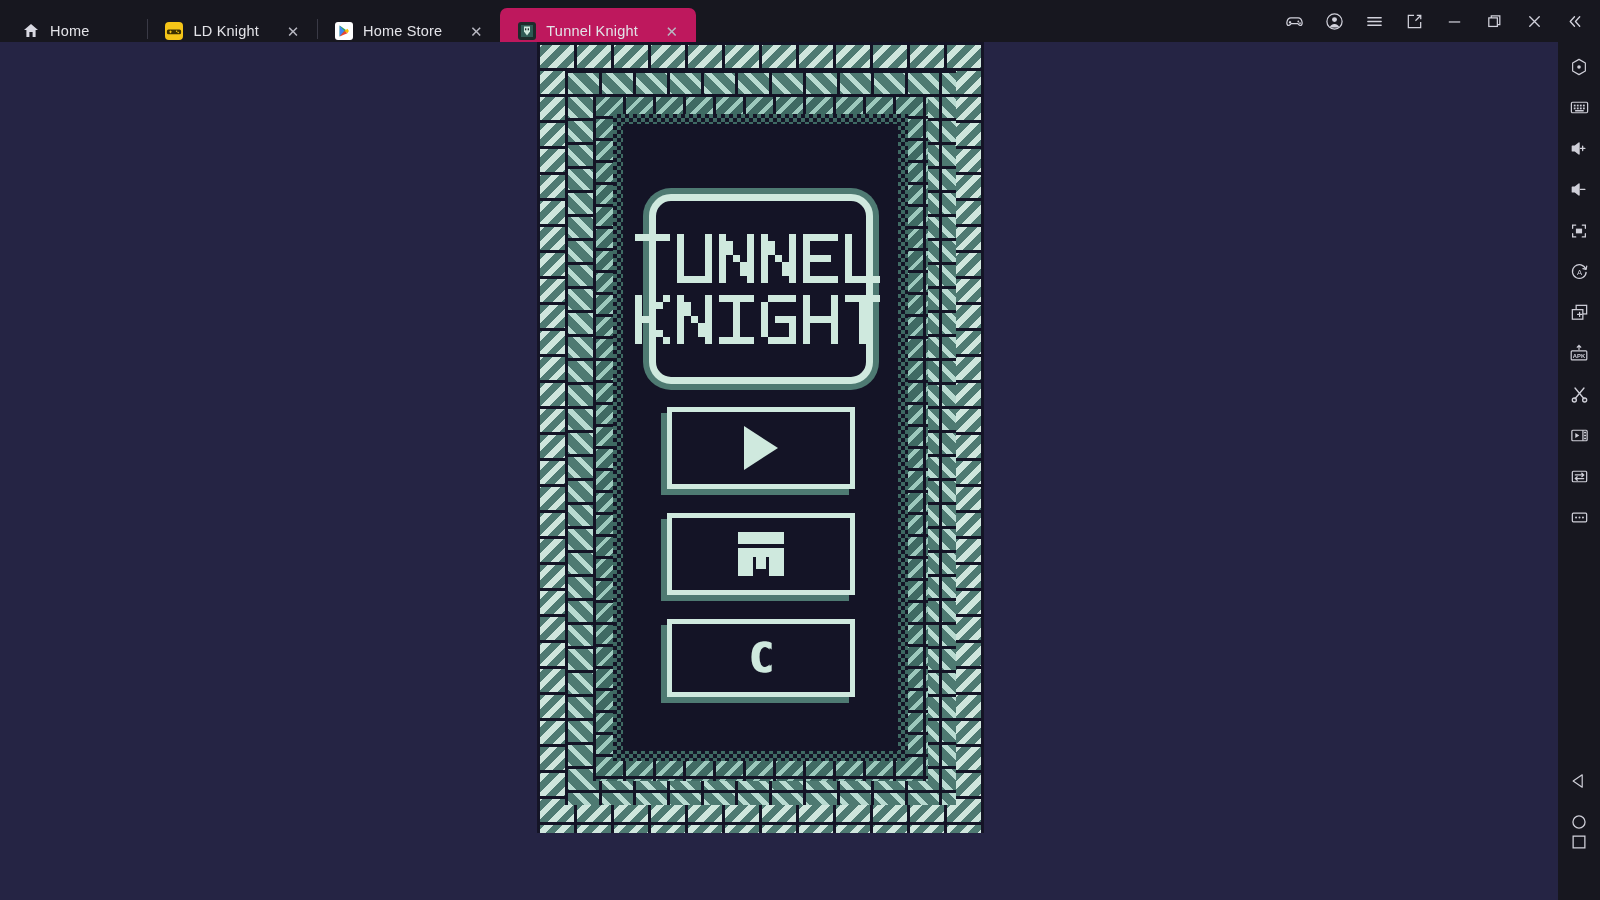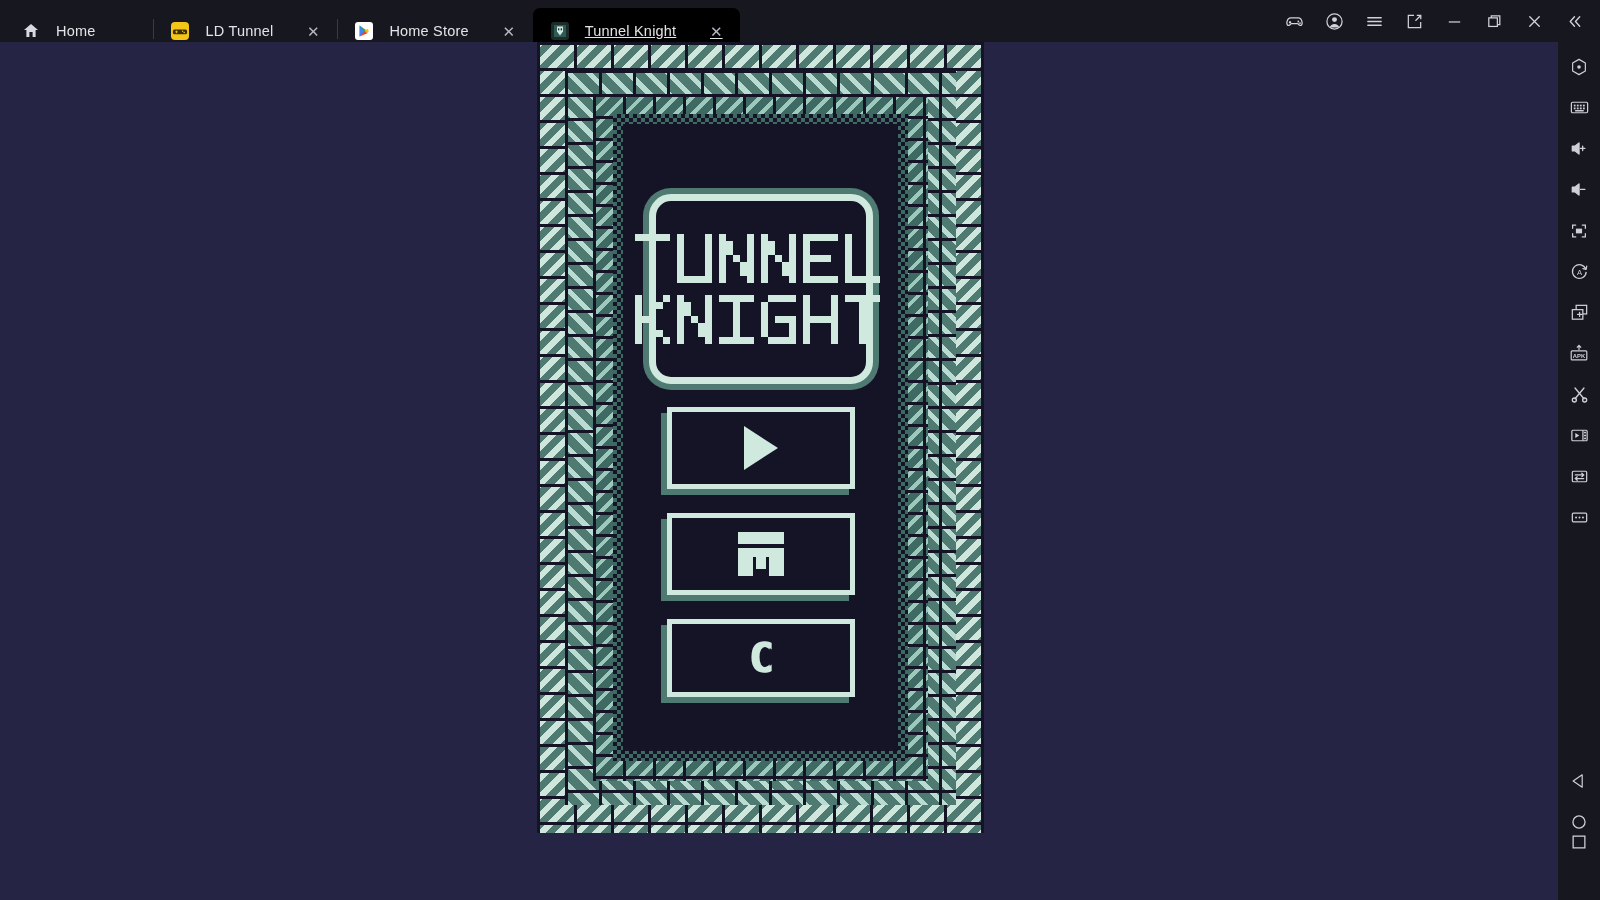--- a/index.html
+++ b/index.html
@@ -23,30 +23,30 @@
     height: 42px;
     background: #17171f;
     display: flex;
     align-items: stretch;
     flex: 0 0 42px;
     user-select: none;
   }
   .tabs { display: flex; align-items: stretch; }
   .tab {
     display: flex; align-items: center;
-    gap: 16px;
+    gap: 10px;
     padding: 12px 16px 0 18px;
     color: #e3e3e8;
     font-size: 14.5px;
     position: relative;
     white-space: nowrap;
     margin-top: 8px;
   }
   .tab.home { padding-left: 22px; padding-right: 58px; }
-  .tab.active { background: #000000; border-radius: 7px 7px 0 0; text-decoration: underline; }
+  .tab.active { background: #be185d; border-radius: 7px 7px 0 0; }
   .tab .sep {
     position: absolute; left: 0; top: 11px;
     width: 1px; height: 20px; background: #3a3a46;
   }
   .tab-label { letter-spacing: .2px; }
   .tab-close {
     font-size: 15px; color: #b8b8c2;
     margin-left: 16px; line-height: 1;
     width: 16px; text-align: center;
   }
@@ -263,21 +263,21 @@
         <span class="tabicon">
           <svg width="18" height="18" viewBox="0 0 18 18">
             <rect x="0" y="0" width="18" height="18" rx="4" fill="#f5c518"></rect>
             <path d="M3.5 7.5 h11 a1.6 1.6 0 0 1 1.6 1.6 v1.6 a1.6 1.6 0 0 1 -1.6 1.6 h-11 a1.6 1.6 0 0 1 -1.6 -1.6 v-1.6 a1.6 1.6 0 0 1 1.6 -1.6z" fill="#3c3000"></path>
             <rect x="4.2" y="9.4" width="2.6" height="0.9" fill="#f5c518"></rect>
             <rect x="5.1" y="8.6" width="0.9" height="2.6" fill="#f5c518"></rect>
             <circle cx="11.6" cy="9.3" r="0.75" fill="#f5c518"></circle>
             <circle cx="13.2" cy="10.6" r="0.75" fill="#f5c518"></circle>
           </svg>
         </span>
-        <span class="tab-label">LD Tunnel</span>
+        <span class="tab-label">LD Knight</span>
         <span class="tab-close">✕</span>
       </div>
 
       <div class="tab">
         <span class="sep"></span>
         <span class="tabicon">
           <svg width="18" height="18" viewBox="0 0 18 18">
             <rect x="0" y="0" width="18" height="18" rx="3" fill="#ffffff"></rect>
             <path d="M4.6 3.4 L12.4 9 L4.6 14.6 Z" fill="#34a853"></path>
             <path d="M4.6 3.4 L9.4 9 L4.6 14.6 Z" fill="#4285f4"></path>

